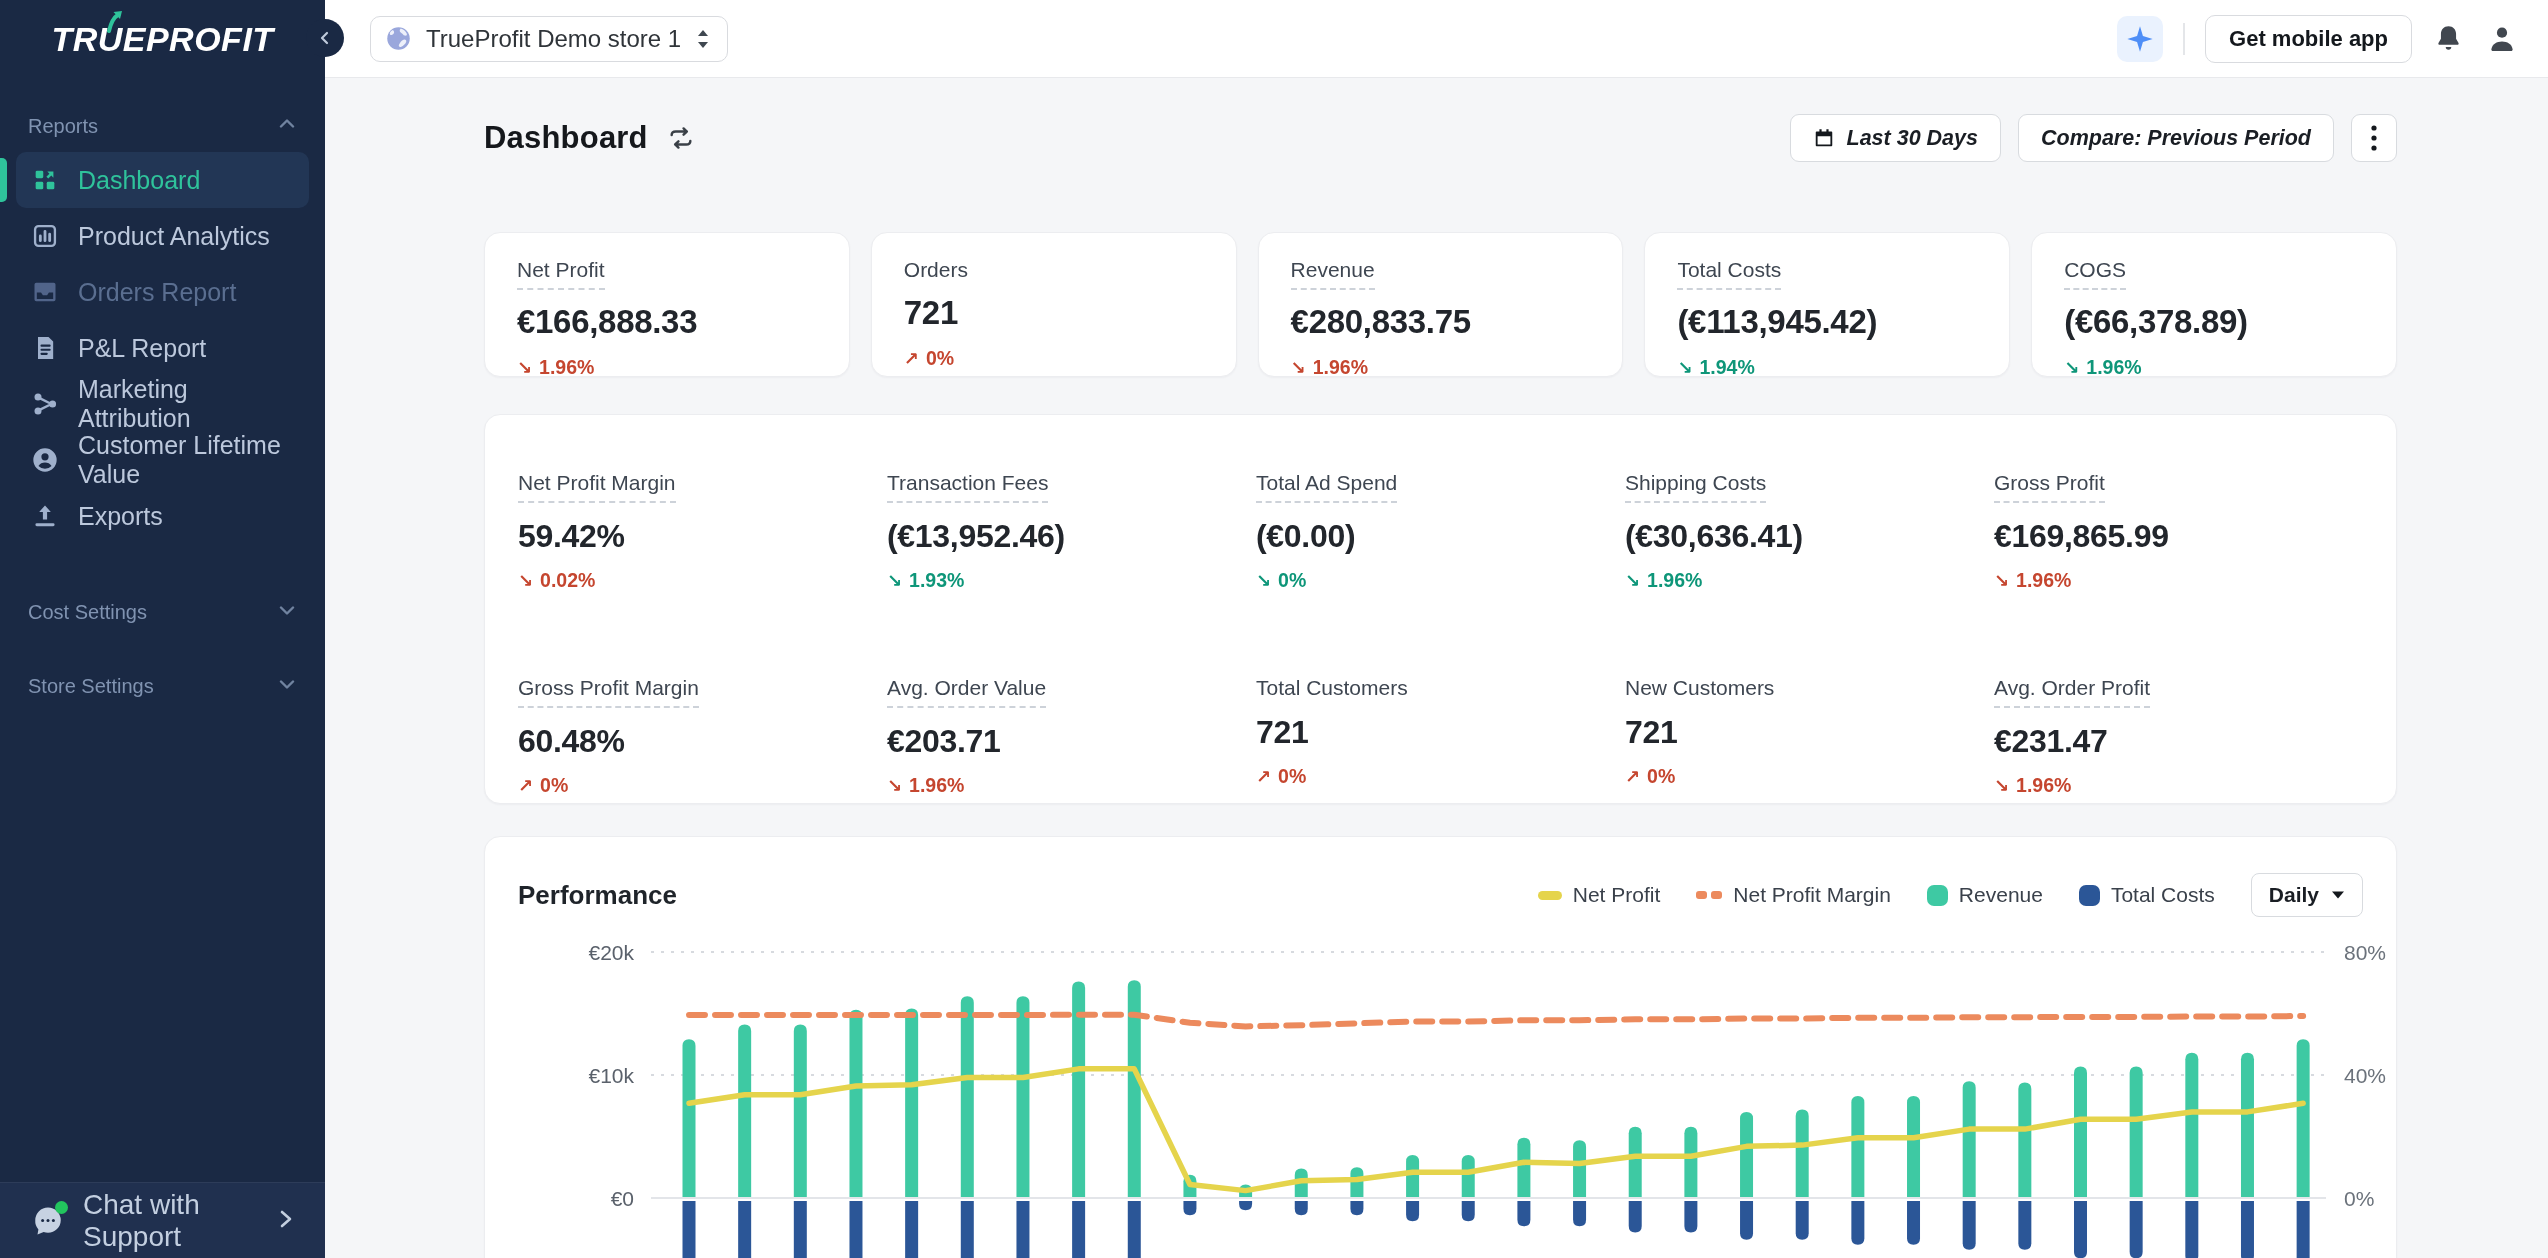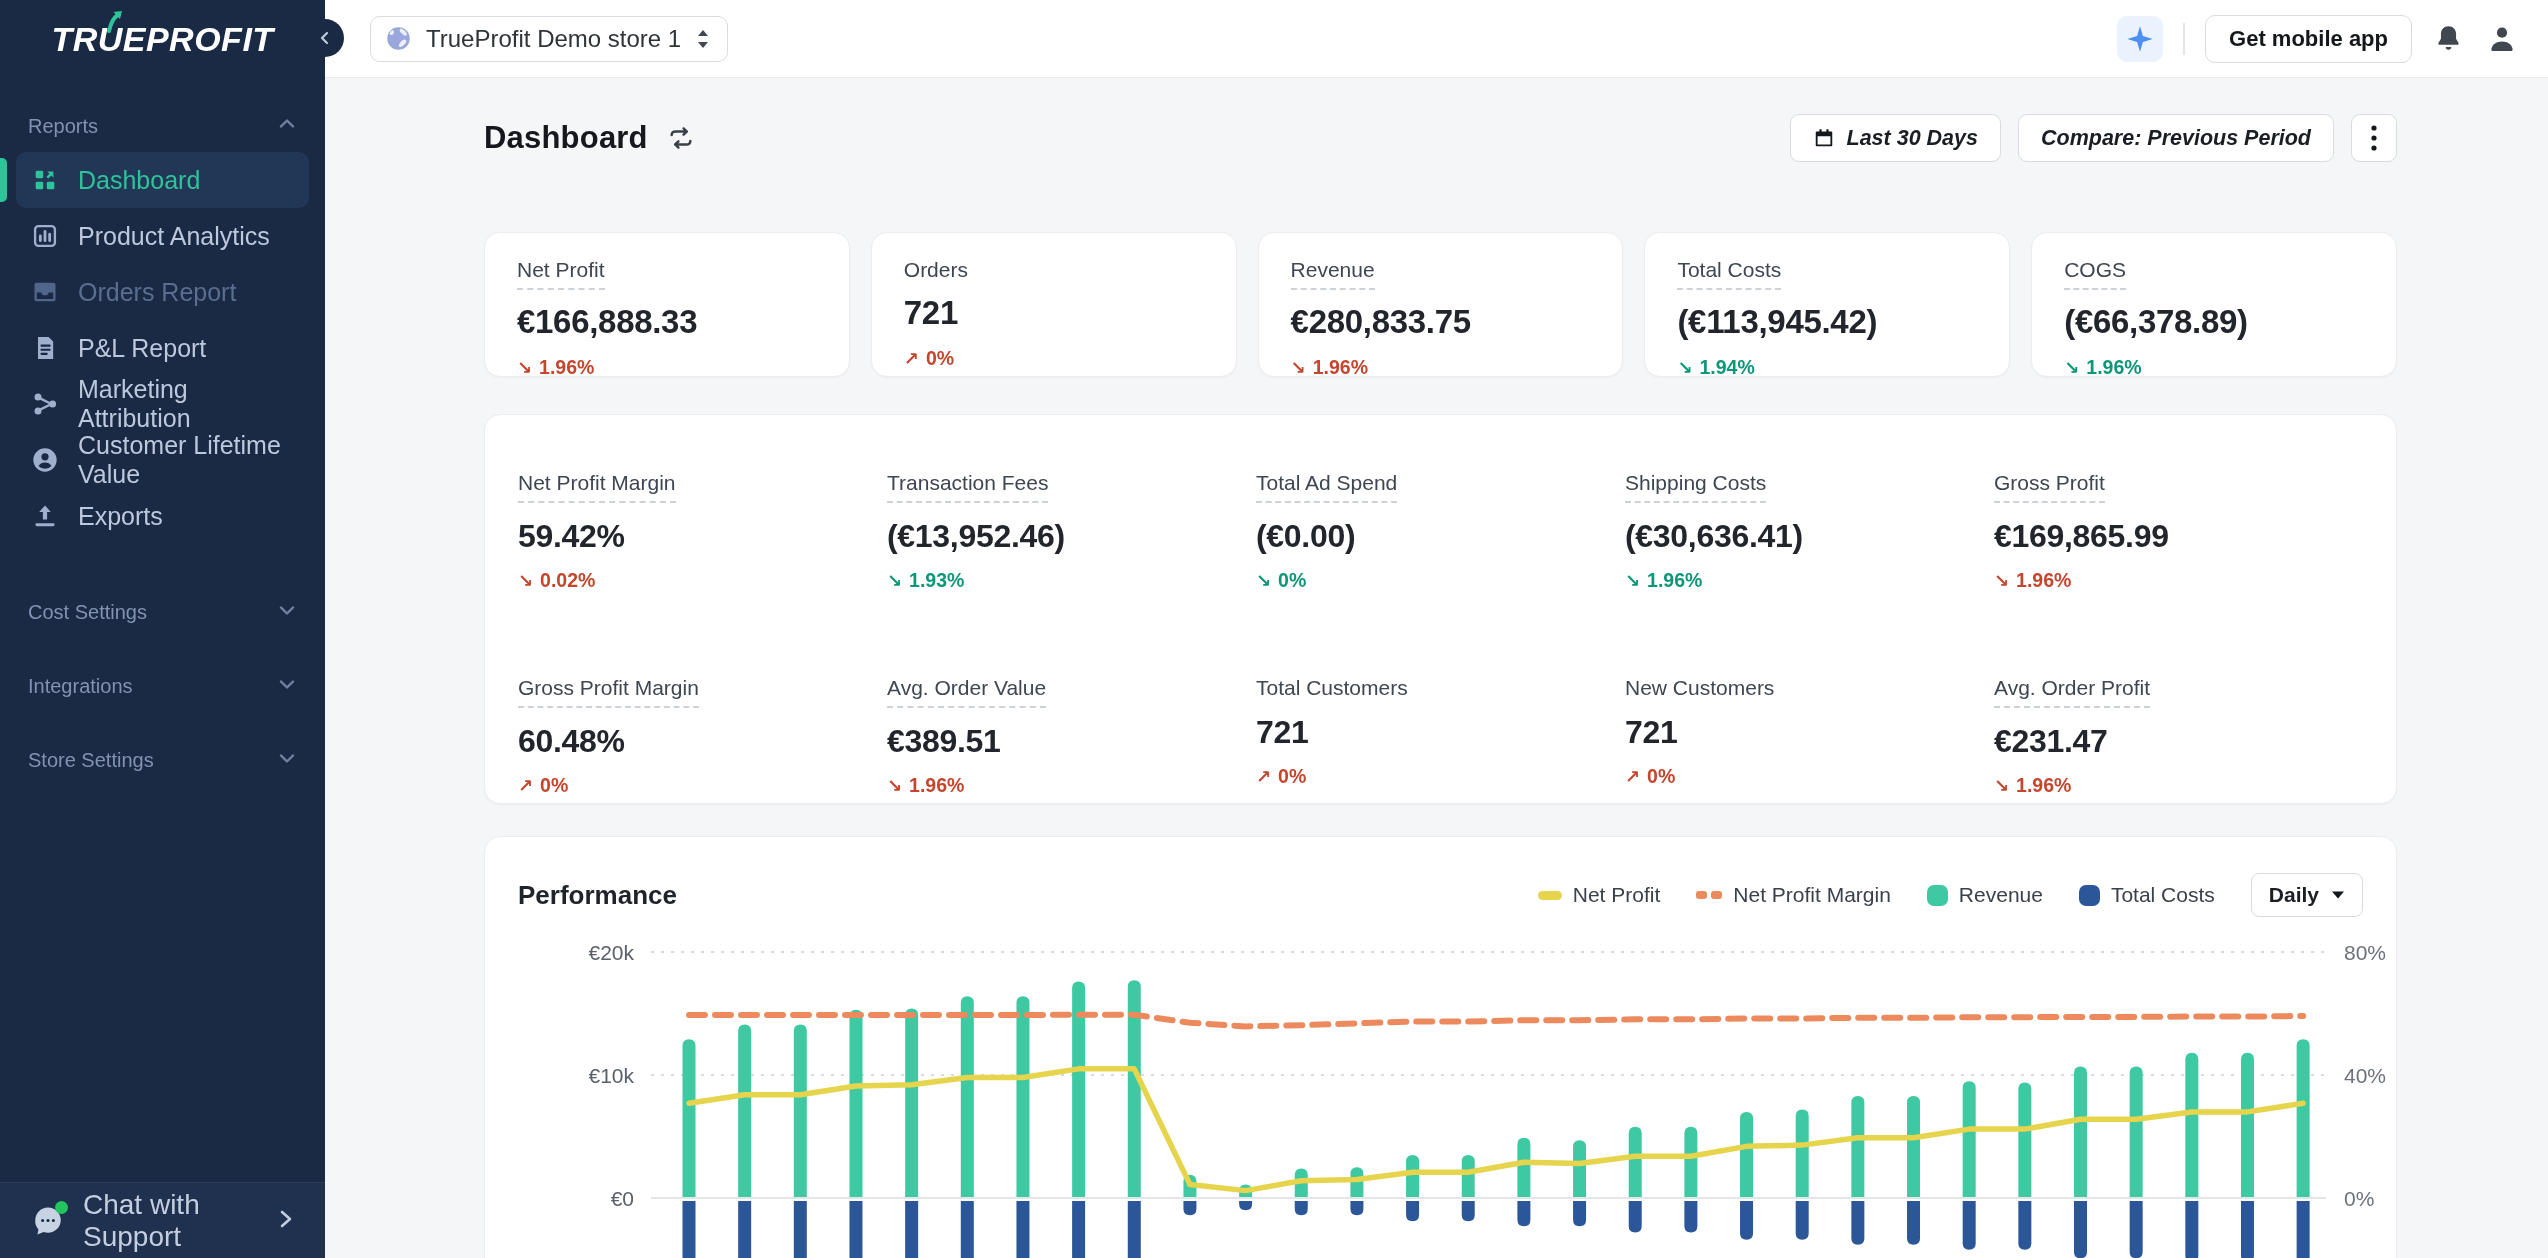--- a/index.html
+++ b/index.html
@@ -237,26 +237,20 @@
         <span>Exports</span>
       </div>
 
       <div class="group-header" style="margin-top:42px;">
         <span>Cost Settings</span>
         <span><svg width="20" height="20" viewBox="0 0 20 20">
               <path d="M4 7.5 L10 13.5 L16 7.5" stroke="#8093B1" stroke-width="2.4" fill="none" stroke-linecap="round" stroke-linejoin="round"></path>
             </svg></span>
       </div>
       <div class="group-header">
-        <span>Integrations</span>
-        <span><svg width="20" height="20" viewBox="0 0 20 20">
-              <path d="M4 7.5 L10 13.5 L16 7.5" stroke="#8093B1" stroke-width="2.4" fill="none" stroke-linecap="round" stroke-linejoin="round"></path>
-            </svg></span>
-      </div>
-      <div class="group-header">
         <span>Store Settings</span>
         <span><svg width="20" height="20" viewBox="0 0 20 20">
               <path d="M4 7.5 L10 13.5 L16 7.5" stroke="#8093B1" stroke-width="2.4" fill="none" stroke-linecap="round" stroke-linejoin="round"></path>
             </svg></span>
       </div>
     </nav>
 
     <div class="chat-footer">
       <span style="position:relative; display:flex;">
         <svg width="36" height="36" viewBox="0 0 24 24" fill="#C7D2E2">
@@ -404,21 +398,21 @@
       <div class="metric-cell">
         <span class="m-label" data-u="dash">Gross Profit Margin</span>
         <div class="m-value">60.48%</div>
         <div class="m-delta" data-tone="red">
             <span class="arr">↗</span>
             <span>0%</span>
           </div>
       </div>
       <div class="metric-cell">
         <span class="m-label" data-u="dash">Avg. Order Value</span>
-        <div class="m-value">€389.51</div>
+        <div class="m-value">€203.71</div>
         <div class="m-delta" data-tone="red">
             <span class="arr">↘</span>
             <span>1.96%</span>
           </div>
       </div>
       <div class="metric-cell">
         <span class="m-label" data-u="none">Total Customers</span>
         <div class="m-value">721</div>
         <div class="m-delta" data-tone="red">
             <span class="arr">↗</span>

